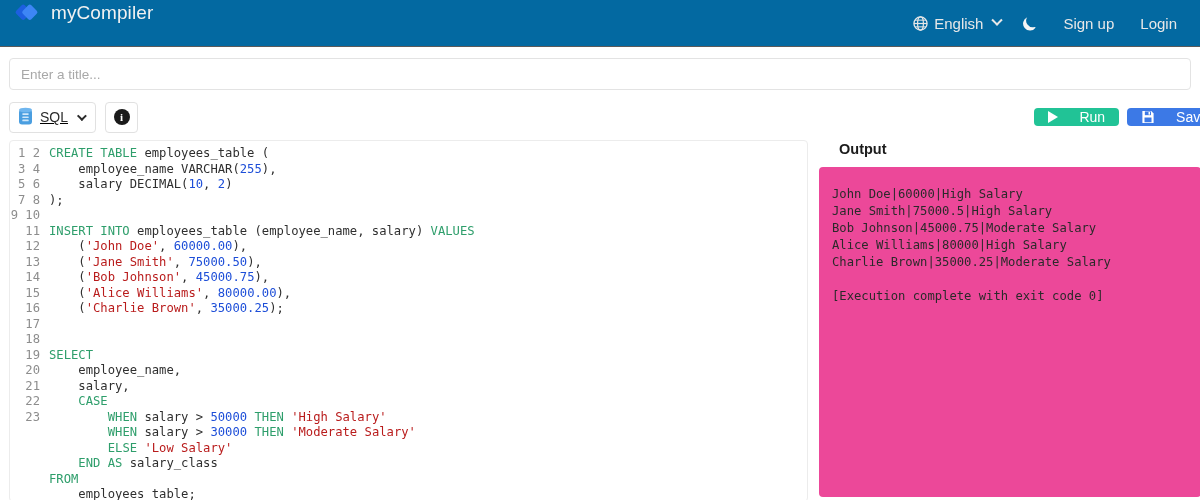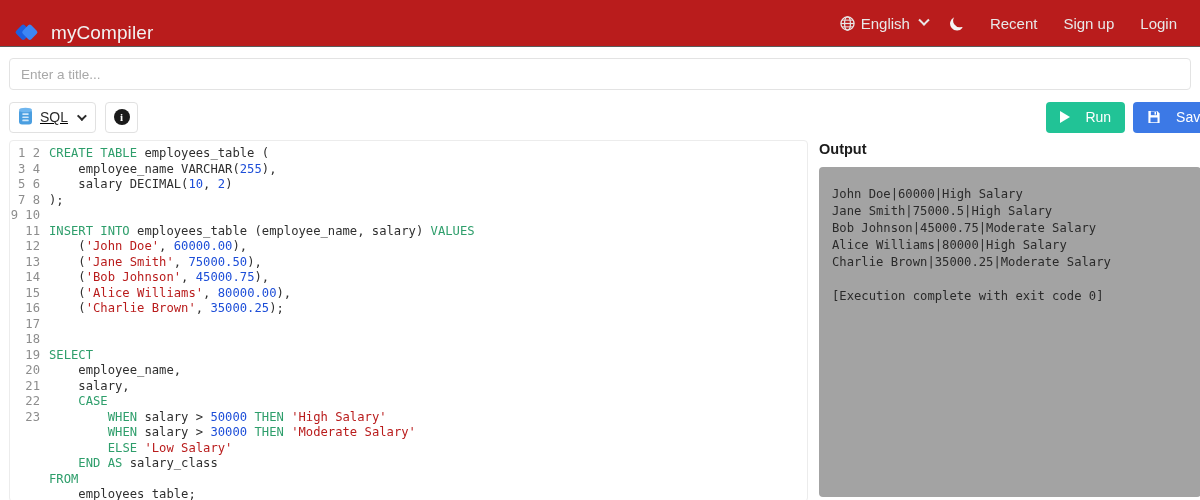--- a/index.html
+++ b/index.html
@@ -6,23 +6,23 @@
   html, body {
     width: 1200px; height: 500px;
     overflow: hidden;
     background: #ffffff;
     font-family: "Liberation Sans", sans-serif;
   }
 
   
   .header {
     height: 47px;
-    background: #b91c1c;
-    display: flex;
-    align-items: flex-end;
+    background: #0369a1;
+    display: flex;
+    align-items: flex-start;
     padding: 0 10px 0 14px;
     border-bottom: 1px solid #5a5a5a;
     position: relative;
   }
   .brand { display: flex; align-items: center; gap: 11px; }
   .logo-wrap { width: 26px; height: 26px; position: relative; }
   .brand-name {
     color: #f1f1f1;
     font-size: 19px;
     letter-spacing: .1px;
@@ -121,27 +121,27 @@
   }
   .toolbar-right {
     margin-left: auto;
     display: flex;
     align-items: center;
     gap: 8px;
     padding-right: 0;
     margin-right: -22px;
   }
   .btn {
-    height: 31px;
+    height: 18px;
     border: none;
     border-radius: 4px;
     color: #fff;
     font-size: 14px;
     font-family: "Liberation Sans", sans-serif;
-    display: flex; align-items: center; gap: 15px;
+    display: flex; align-items: center; gap: 21px;
     padding: 0 14px;
     cursor: pointer;
   }
   .btn-run { background: #21c396; }
   .btn-save { background: #3c79e6; }
   .play-tri {
     width: 0; height: 0;
     border-left: 10px solid #fff;
     border-top: 6px solid transparent;
     border-bottom: 6px solid transparent;
@@ -185,23 +185,24 @@
   .output-col {
     flex: 1;
     padding-left: 11px;
     padding-top: 1px;
   }
   .output-title {
     font-size: 14.5px;
     font-weight: bold;
     color: #1c1c1c;
     margin-bottom: 10px;
+    margin-left: 20px;
   }
   .output-box {
-    background: #a3a3a3;
+    background: #ec4899;
     border-radius: 4px;
     min-height: 330px;
     padding: 19px 14px 14px 13px;
     font-family: "DejaVu Sans Mono", monospace;
     font-size: 12.2px;
     line-height: 17px;
     color: #2a2a2a;
     white-space: pre;
     margin-right: -1px;
   }
@@ -236,23 +237,20 @@
     </div>
 
     <div class="h-item">
       <span class="moon-ic">
         <svg width="15" height="17" viewBox="0 0 15 17">
           <path d="M12.4 12.1A6.6 6.6 0 0 1 5.2 2.2a7 7 0 1 0 8.6 10.4 6.7 6.7 0 0 1-1.4-.5z" fill="#f5f5f5"></path>
         </svg>
       </span>
     </div>
 
-    <div class="h-item">
-      <span>Recent</span>
-    </div>
     <div class="h-item">
       <span>Sign up</span>
     </div>
     <div class="h-item">
       <span>Login</span>
     </div>
   </div>
 </div>
 
 <div class="title-row">

